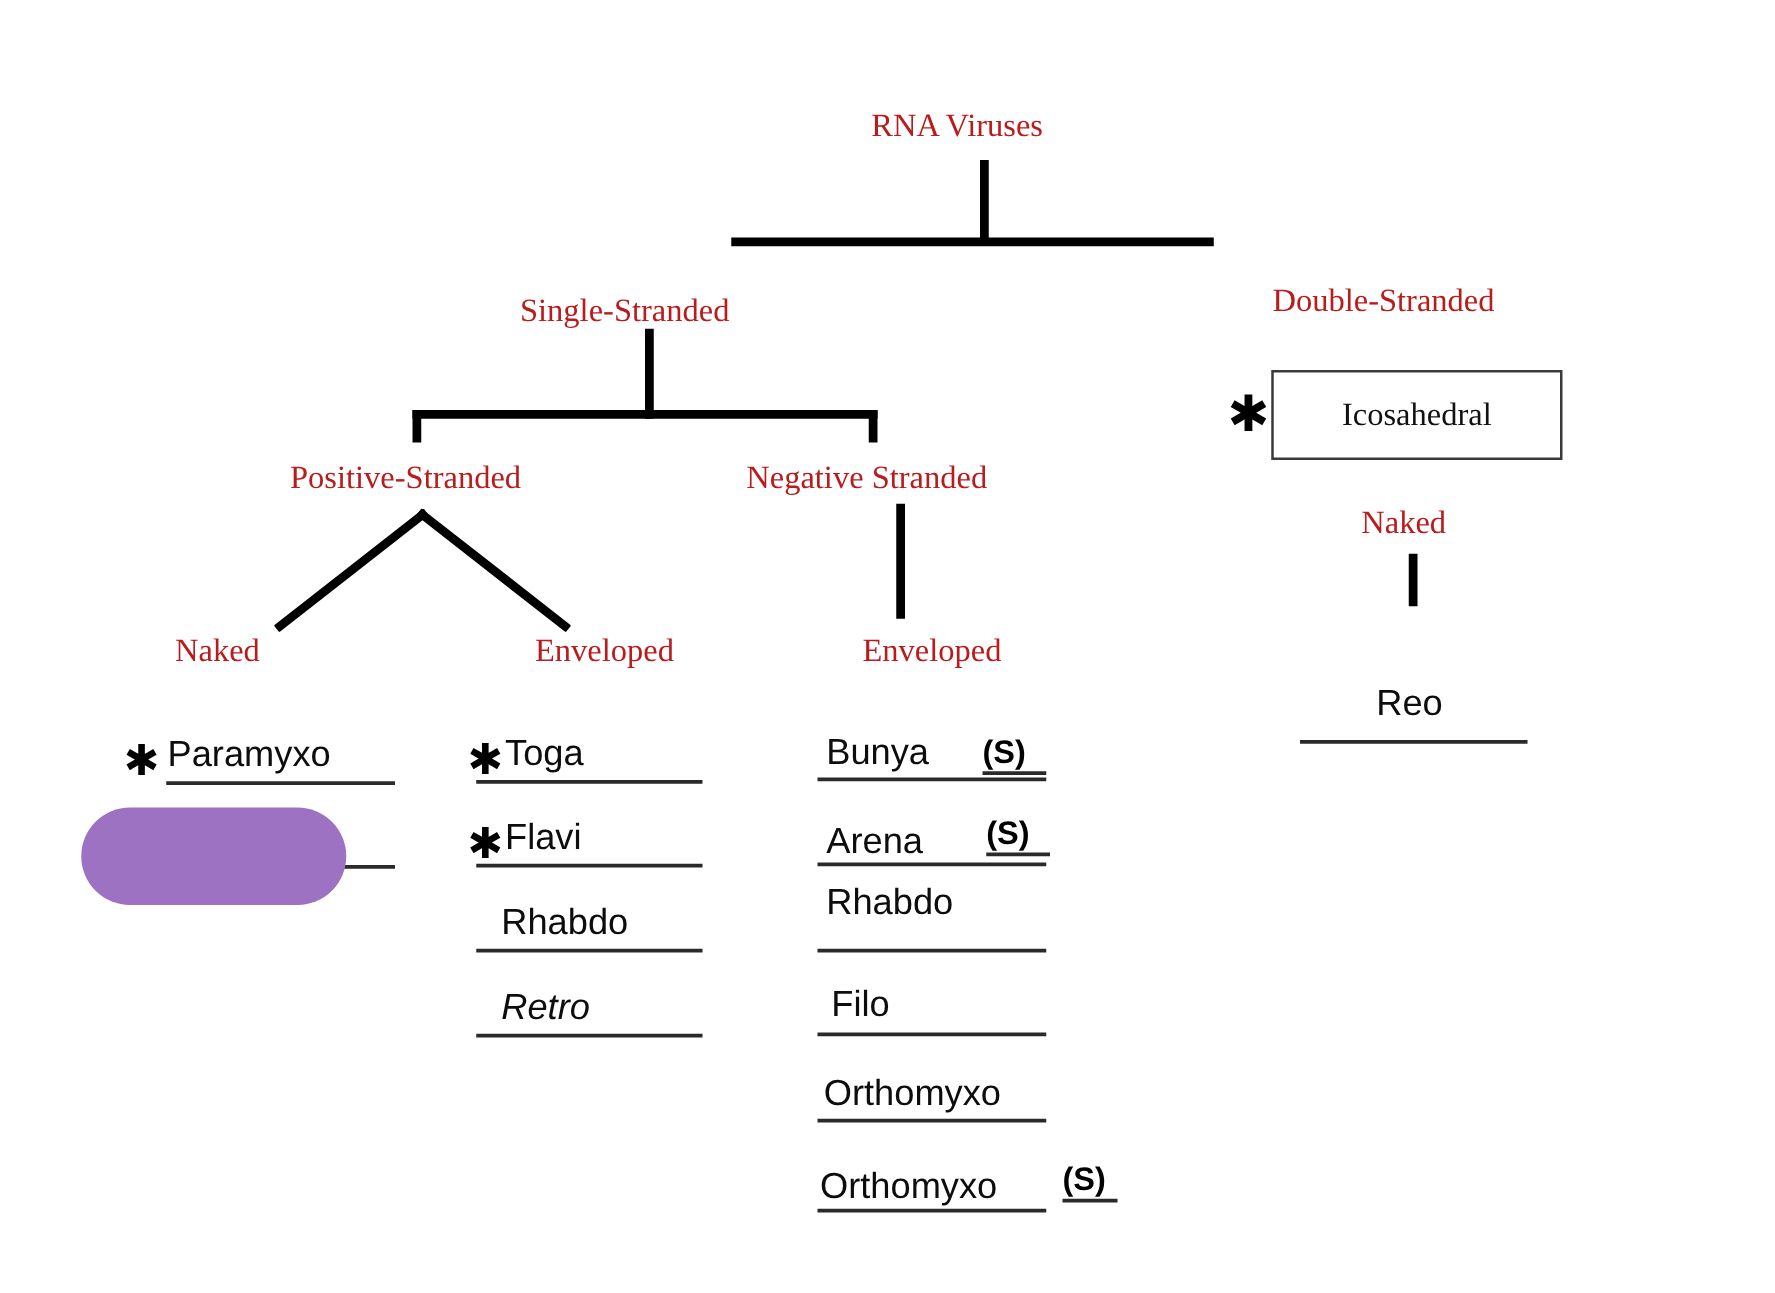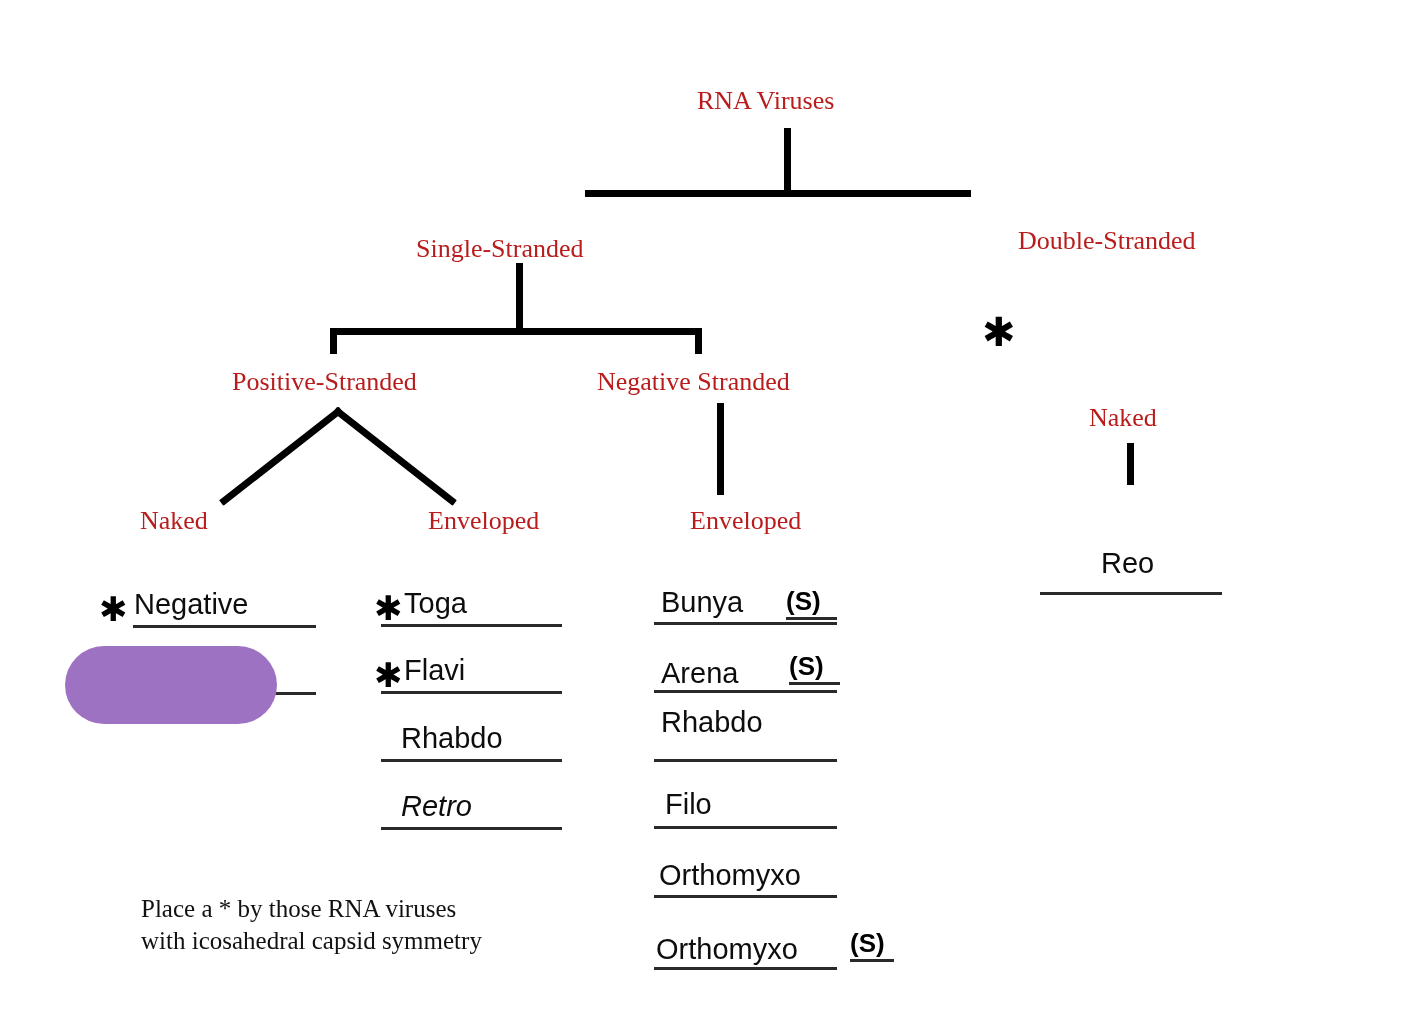--- a/index.html
+++ b/index.html
@@ -139,30 +139,33 @@
   <div class="line-v" style="left:717px; top:403px; height:92px;"></div>
 
   <div class="node-label" style="left:140px; top:508px;">Naked</div>
 
   <div class="node-label" style="left:428px; top:508px;">Enveloped</div>
 
   <div class="node-label" style="left:690px; top:508px;">Enveloped</div>
 
   <div class="aster" style="left:982px; top:312px; font-size:40px;">✱</div>
 
+  <div class="boxed-node" style="left:1017px; top:296px; width:229px; height:68px;">
+    <span>Icosahedral</span>
+  </div>
 
   <div class="node-label" style="left:1089px; top:405px;">Naked</div>
 
   <div class="line-v" style="left:1127px; top:443px; height:42px;"></div>
 
   <div class="entry" style="left:1101px; top:549px;">Reo</div>
   <div class="rule" style="left:1040px; top:592px; width:182px;"></div>
 
   <div class="aster" style="left:99px; top:592px; font-size:34px;">✱</div>
-  <div class="entry" style="left:134px; top:590px;">Negative</div>
+  <div class="entry" style="left:134px; top:590px;">Paramyxo</div>
   <div class="rule" style="left:133px; top:625px; width:183px;"></div>
 
   <div class="rule" style="left:133px; top:692px; width:183px;"></div>
   <div class="redaction" style="left:65px; top:646px; width:212px; height:78px; background:#9e72c3;"></div>
 
   <div class="aster" style="left:374px; top:591px; font-size:34px;">✱</div>
   <div class="entry" style="left:404px; top:589px;">Toga</div>
   <div class="rule" style="left:381px; top:624px; width:181px;"></div>
 
   <div class="aster" style="left:374px; top:658px; font-size:34px;">✱</div>
@@ -192,16 +195,14 @@
   <div class="rule" style="left:654px; top:826px; width:183px;"></div>
 
   <div class="entry" style="left:659px; top:861px;">Orthomyxo</div>
   <div class="rule" style="left:654px; top:895px; width:183px;"></div>
 
   <div class="entry" style="left:656px; top:935px;">Orthomyxo</div>
   <div class="sflag" style="left:850px; top:930px;">(S)</div>
   <div class="rule" style="left:850px; top:959px; width:44px;"></div>
   <div class="rule" style="left:654px; top:967px; width:183px;"></div>
 
-  <div class="instruction" style="left:141px; top:893px;">Place a * by those RNA viruses
-with icosahedral capsid symmetry</div>
 
 </div>
 
 </body></html>

